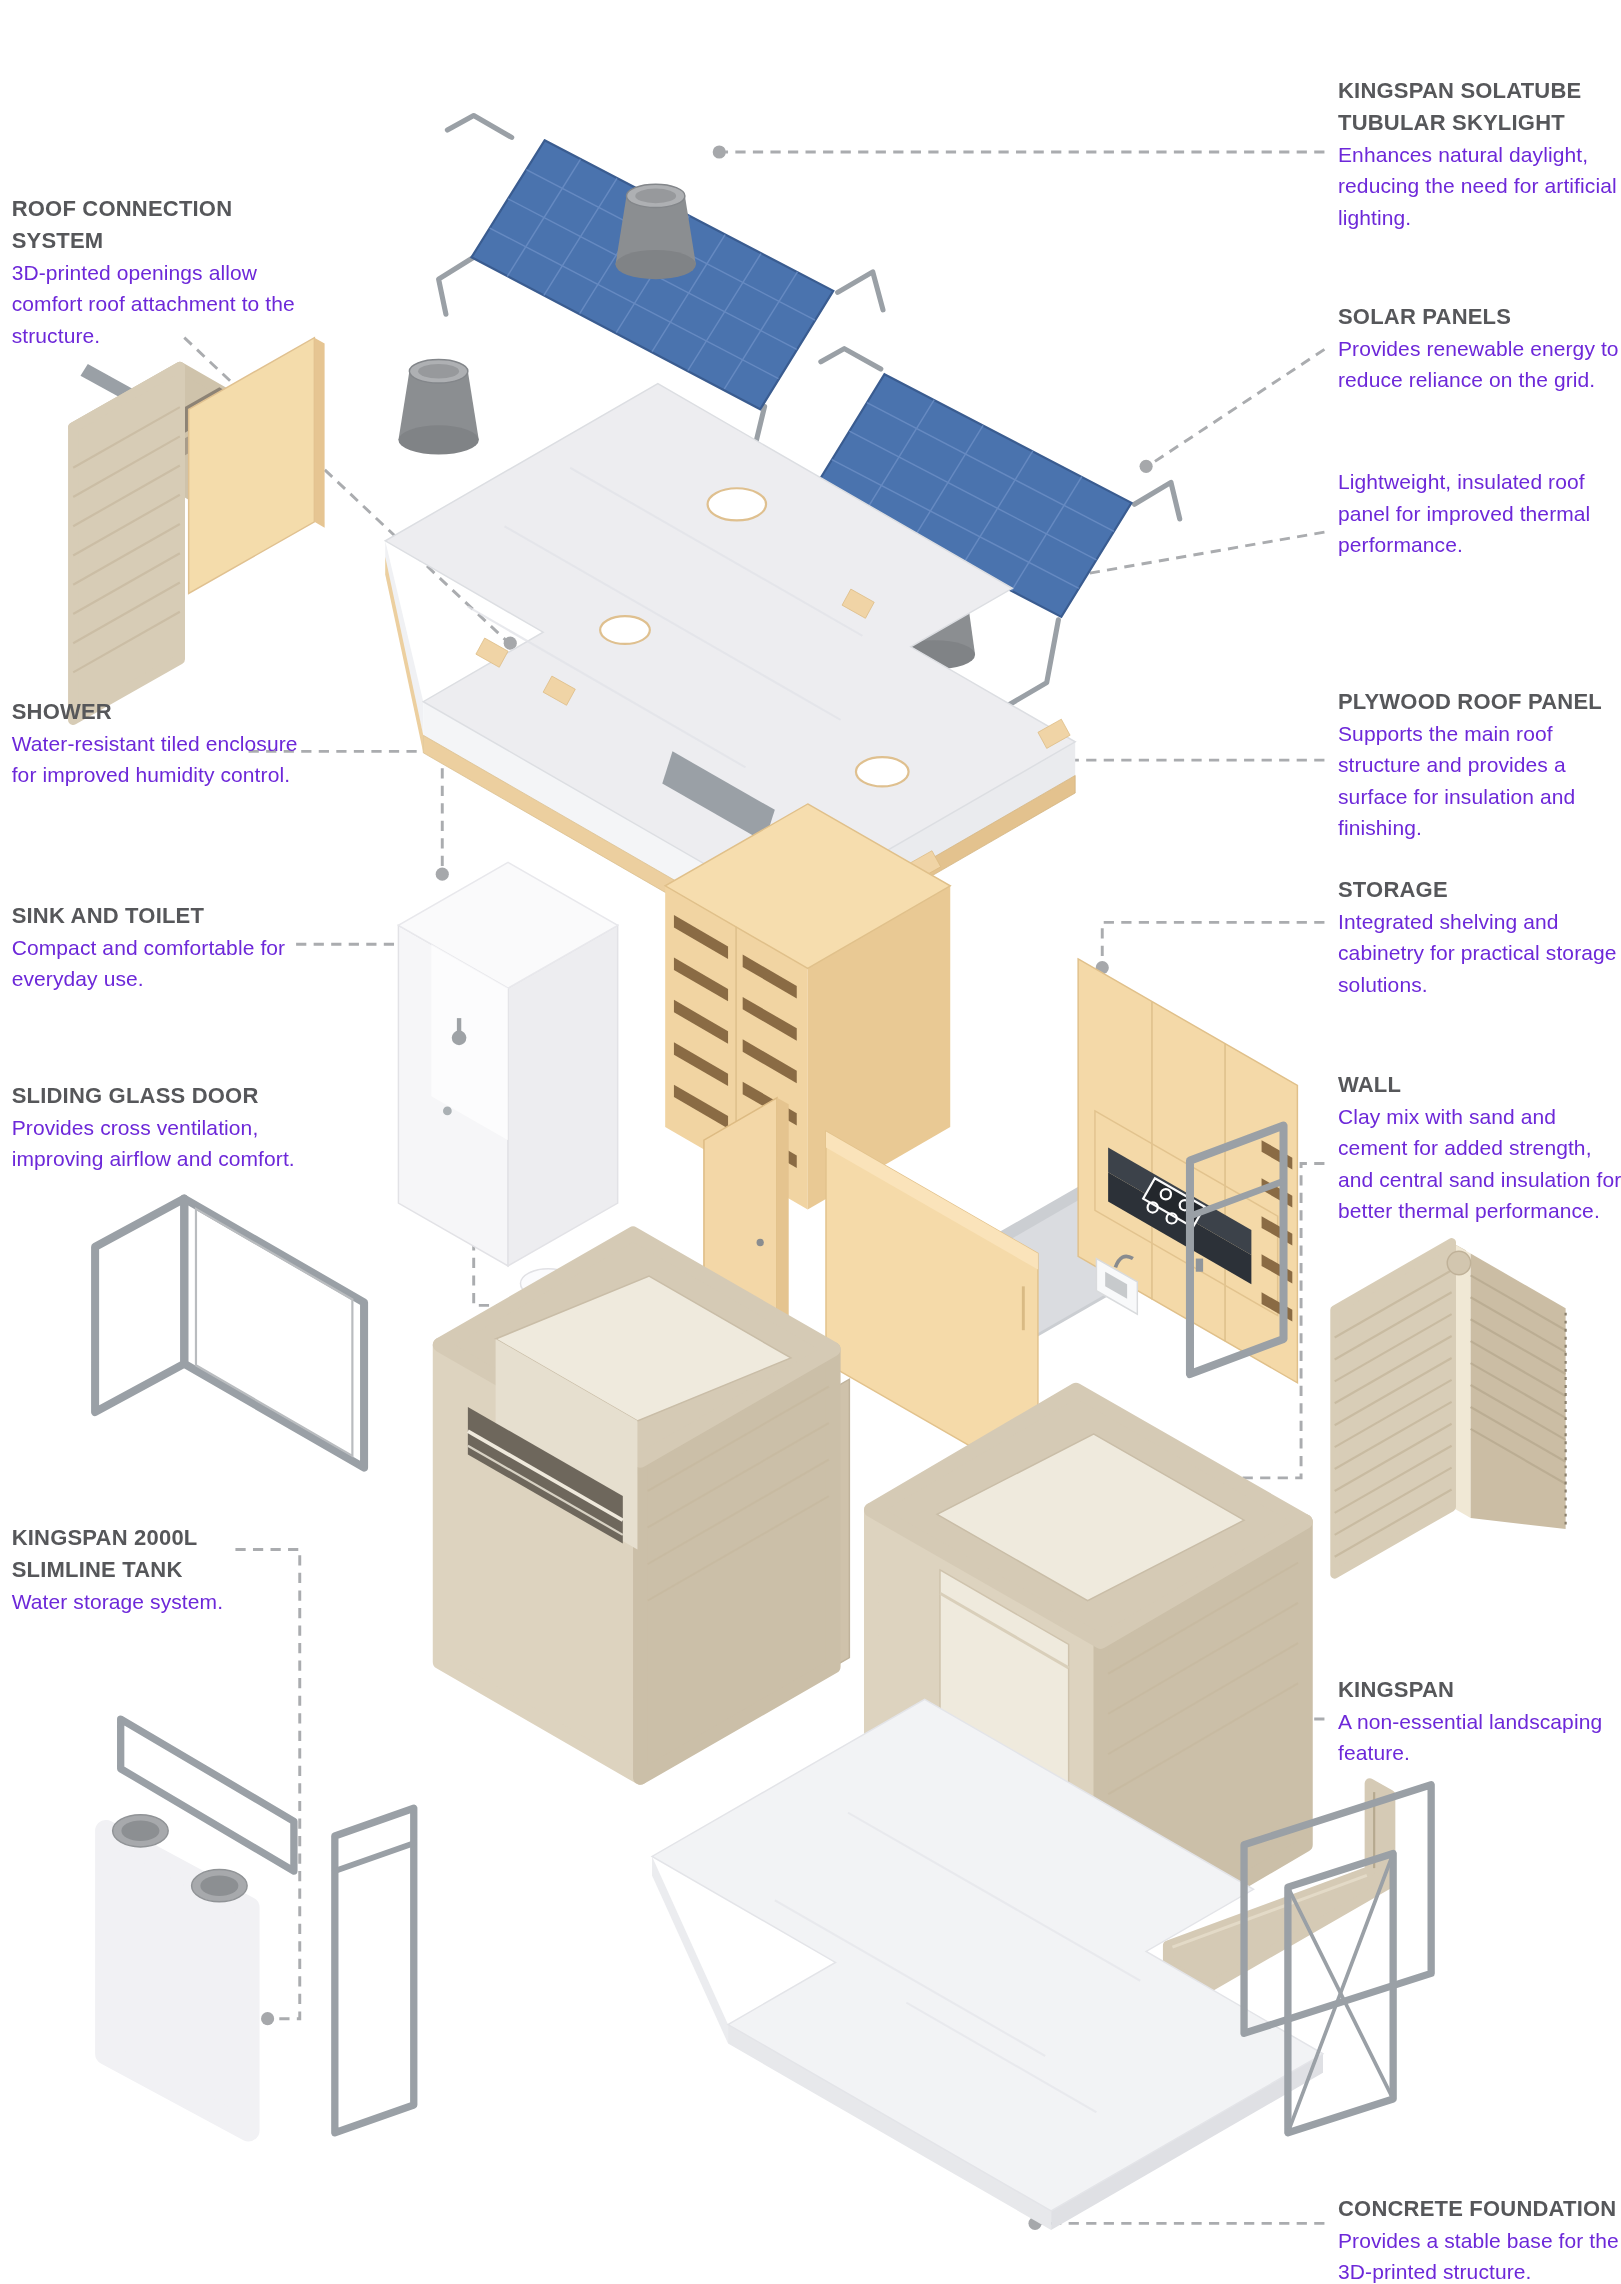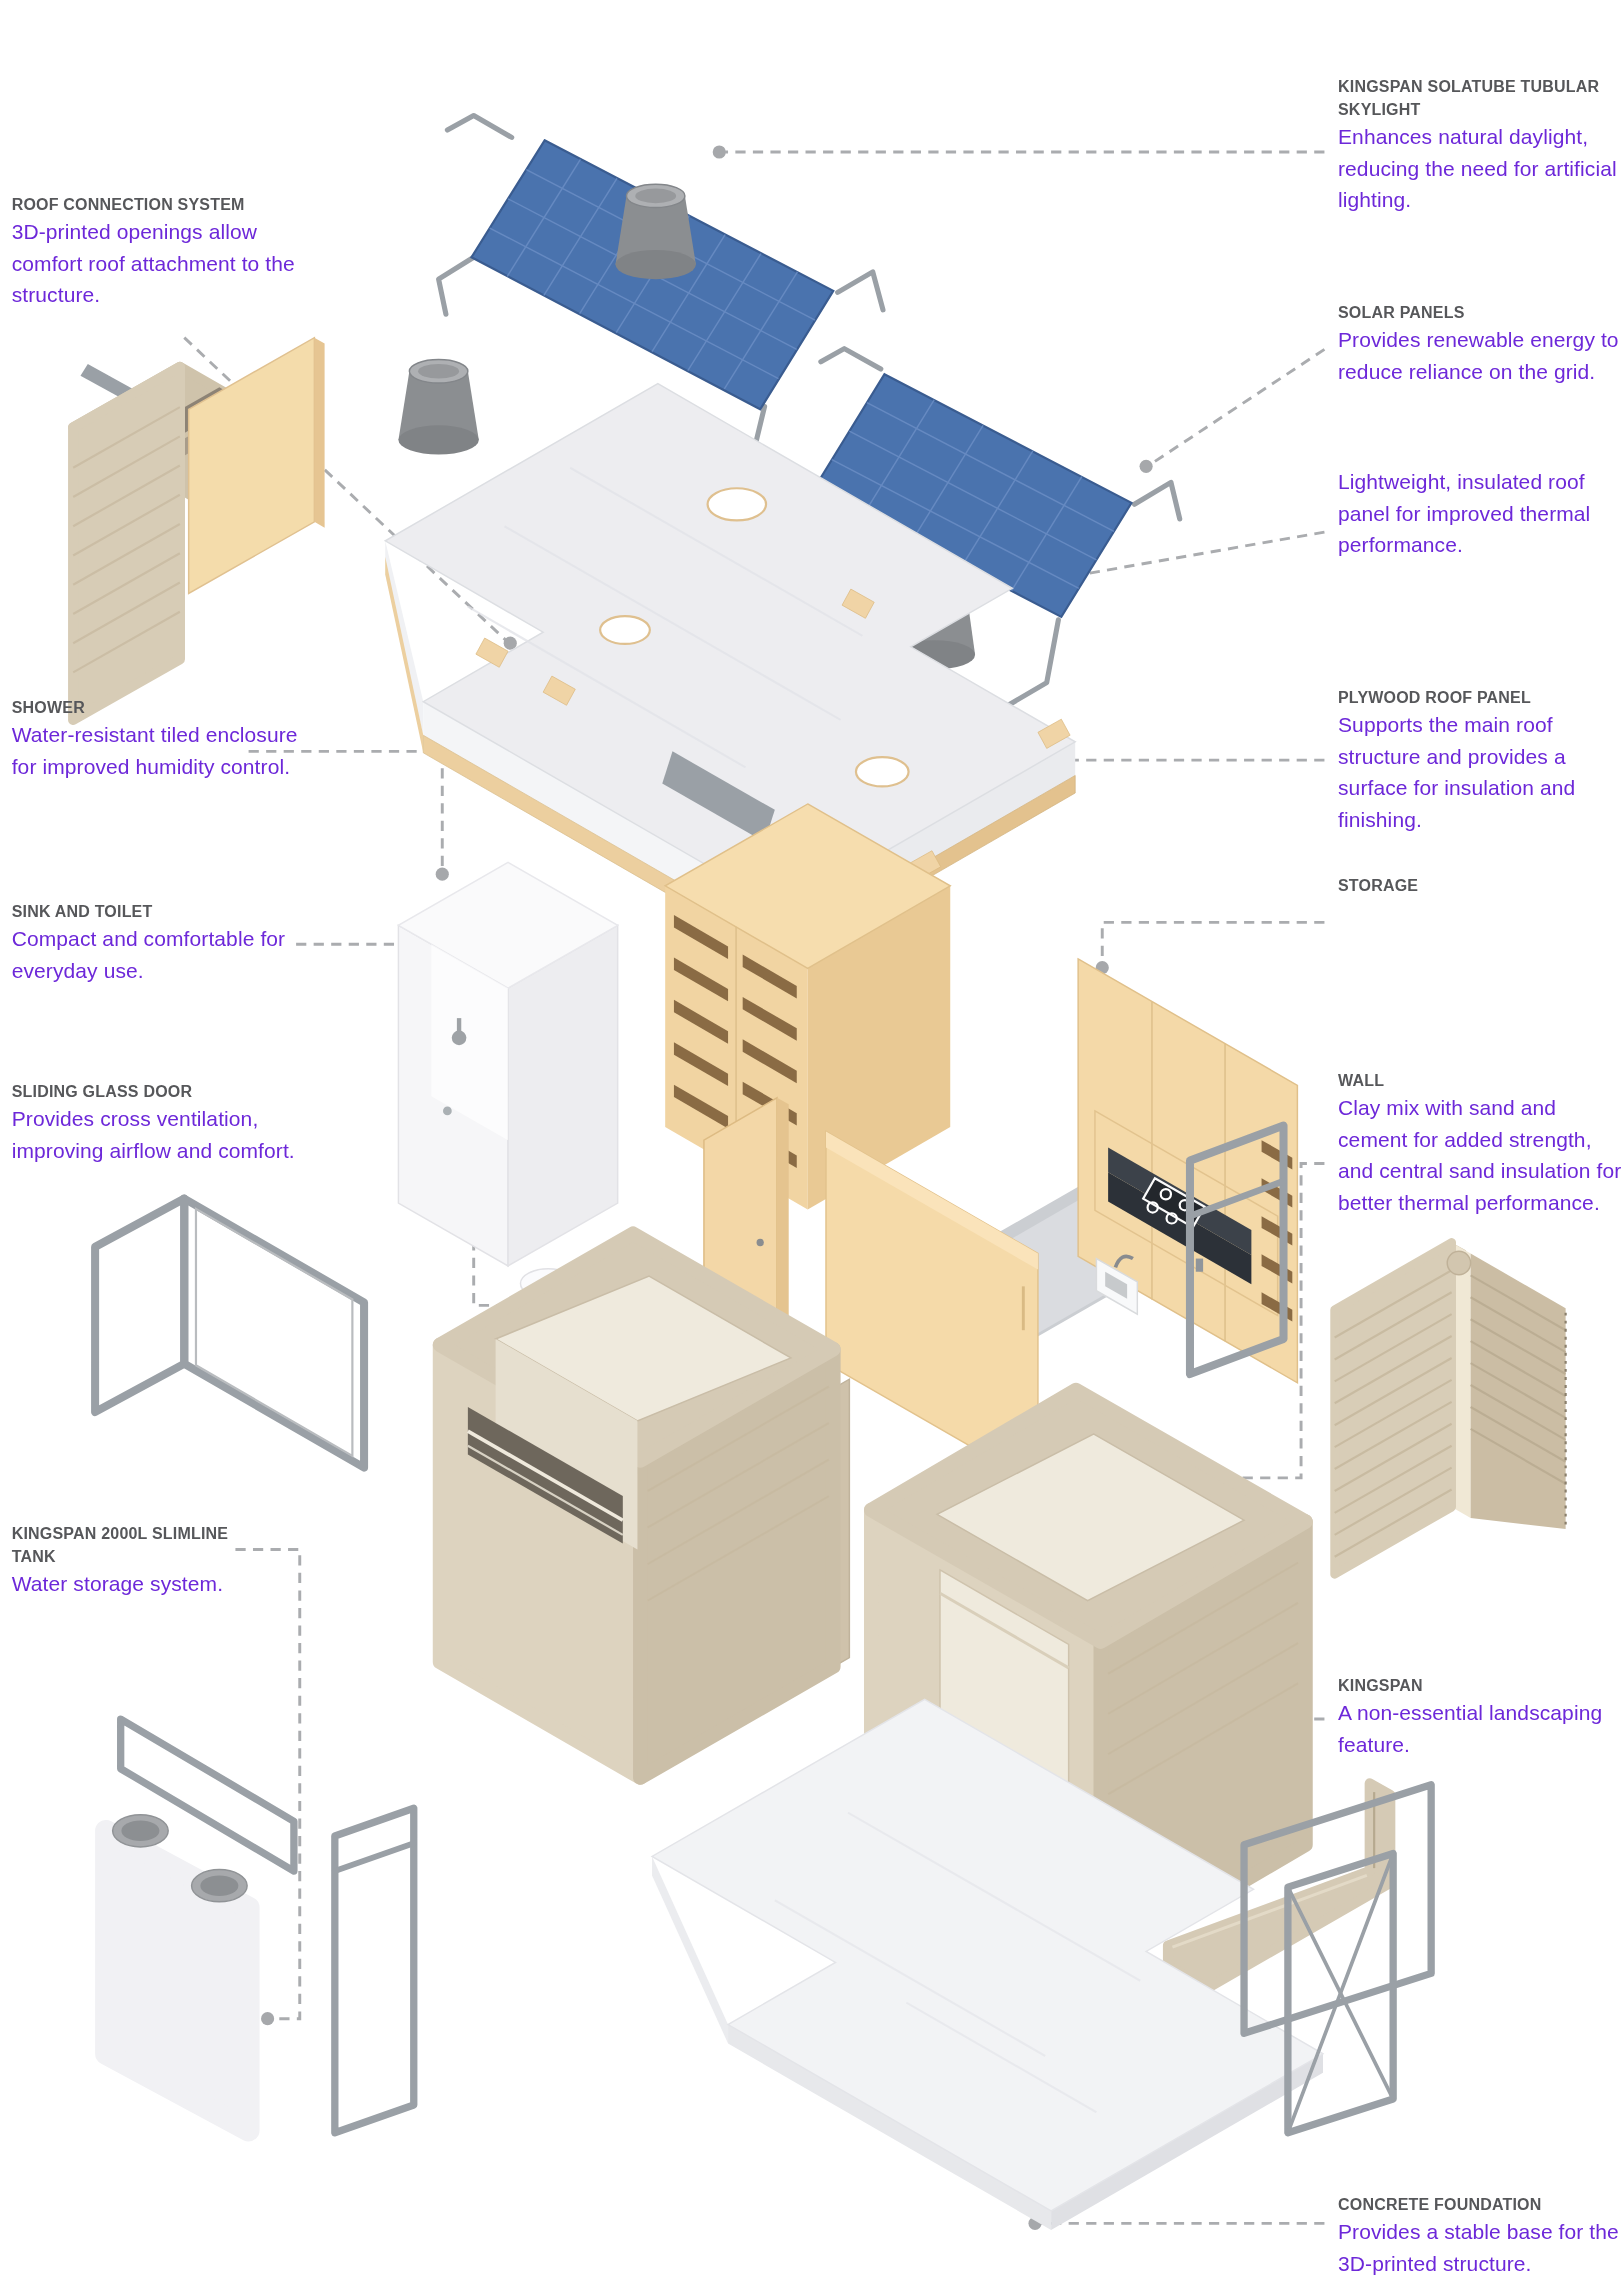--- a/index.html
+++ b/index.html
@@ -1,21 +1,21 @@
 <!DOCTYPE html>
 <html style="font-size:11.7px"><head>
 <meta charset="utf-8">
 <style>
   html,body{margin:0;padding:0;}
   body{width:1622px;height:2284px;position:relative;background:#ffffff;overflow:hidden;
        font-family:"Liberation Sans","DejaVu Sans",sans-serif;}
   #stage{position:absolute;inset:0;}
   svg{position:absolute;left:0;top:0;}
   .label{position:absolute;}
-  .label .t{font-size:16px;font-weight:700;color:#56575a;line-height:1.45;letter-spacing:0.2px;}
+  .label .t{font-size:22px;font-weight:700;color:#56575a;line-height:1.45;letter-spacing:0.2px;}
   .label .b{font-size:21px;font-weight:400;color:#6d28d9;line-height:1.5;letter-spacing:0.1px;}
   .leader{stroke:#aaacaf;stroke-width:4;fill:none;stroke-dasharray:14 10;}
   .dot{fill:#a6a8ab;stroke:none;}
   .metal{stroke:#9aa0a6;fill:none;stroke-linejoin:round;stroke-linecap:round;}
   .wood-line{stroke:#ddbf8a;stroke-width:2;}
   .print-line{stroke:#c6b89e;stroke-width:3;}
 </style>
 </head>
 <body>
 
@@ -405,20 +405,21 @@
 </div>
 <div class="label" style="left:1338px;top:466px;width:284px">
   <div class="b">Lightweight, insulated roof panel for improved thermal performance.</div>
 </div>
 <div class="label" style="left:1338px;top:686px;width:284px">
   <div class="t">PLYWOOD ROOF PANEL</div>
   <div class="b">Supports the main roof structure and provides a surface for insulation and finishing.</div>
 </div>
 <div class="label" style="left:1338px;top:874px;width:284px">
   <div class="t">STORAGE</div>
+  <div class="b">Integrated shelving and cabinetry for practical storage solutions.</div>
 </div>
 <div class="label" style="left:1338px;top:1069px;width:284px">
   <div class="t">WALL</div>
   <div class="b">Clay mix with sand and cement for added strength, and central sand insulation for better thermal performance.</div>
 </div>
 <div class="label" style="left:1338px;top:1674px;width:284px">
   <div class="t">KINGSPAN</div>
   <div class="b">A non-essential landscaping feature.</div>
 </div>
 <div class="label" style="left:1338px;top:2193px;width:284px">

